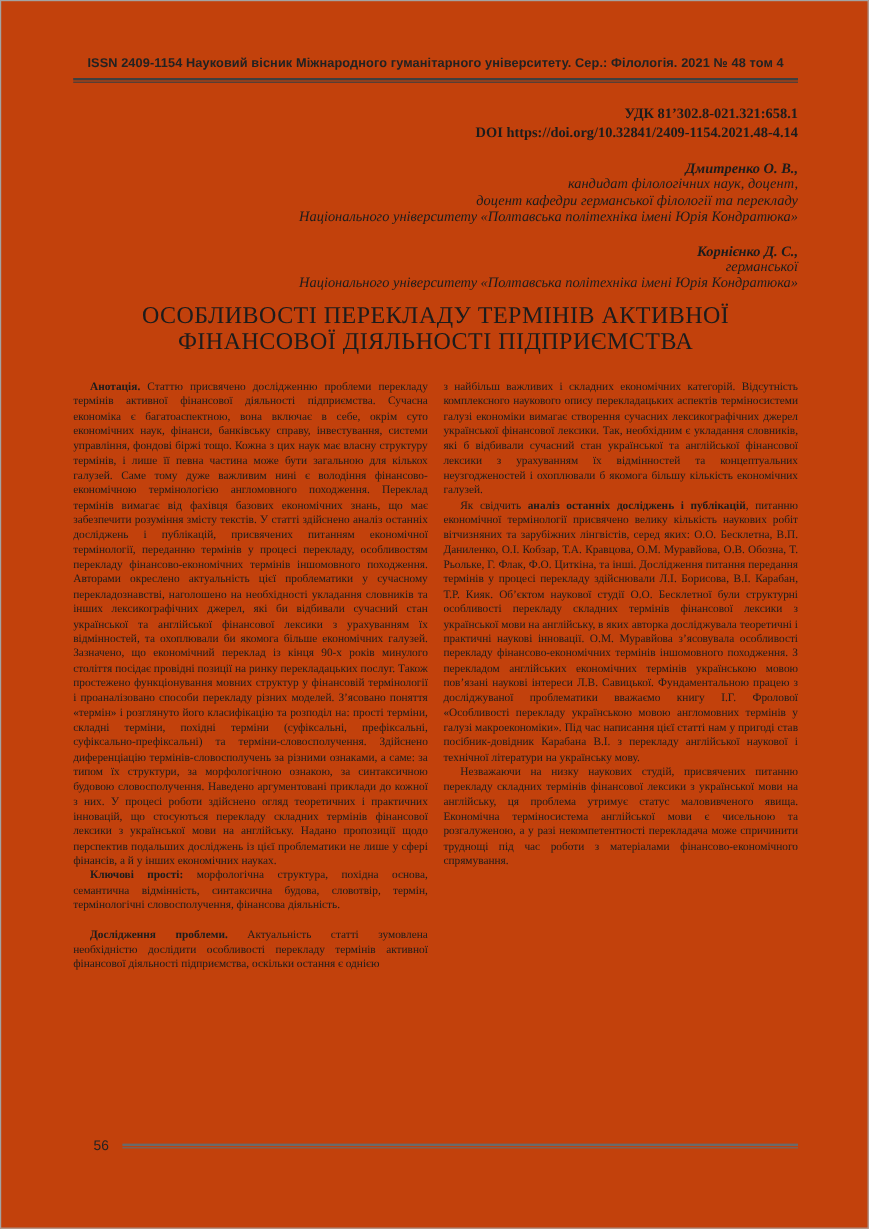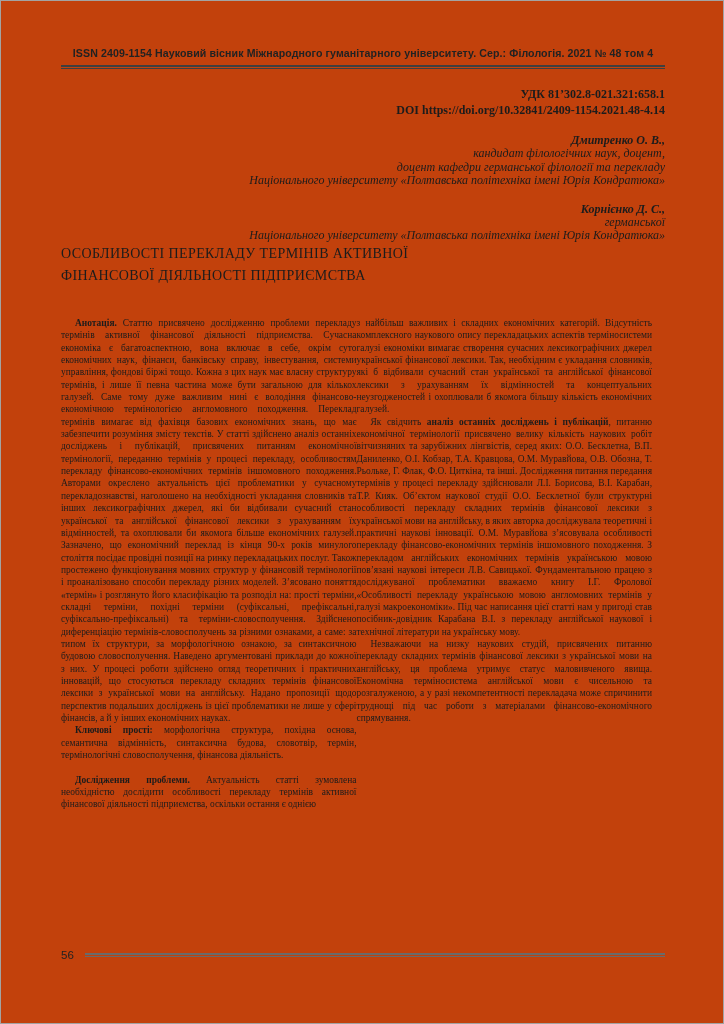--- a/index.html
+++ b/index.html
@@ -38,49 +38,50 @@
   .udk-block div { font-size: 12px; font-weight: bold; line-height: 15.5px; }
 
   
   .authors { top: 132px; text-align: right; font-style: italic; }
   .author-name { font-size: 12px; font-weight: bold; line-height: 14px; }
   .author-line { font-size: 12px; line-height: 13.6px; }
   .author-gap { height: 14px; }
 
   
   .article-title {
-    top: 242px;
-    text-align: left;
-    font-size: 14px;
+    top: 252px;
+    text-align: center;
+    font-size: 20px;
     line-height: 21.5px;
     letter-spacing: 0.4px;
     font-weight: normal;
   }
 
   
-  .columns { top: 316px; display: flex; height: 660px; overflow: hidden; }
+  .columns { top: 316px; display: flex; gap: 13px; height: 660px; overflow: hidden; }
   .col { width: 295.5px; text-align: justify; font-size: 9.45px; line-height: 12.35px; }
   .col p { text-indent: 14px; }
   .col p.no-indent { text-indent: 0; }
   .col p.space-before { margin-top: 12.35px; }
   .lead-bold { font-weight: bold; }
 
   
   .footer {
     position: absolute;
     left: 60px;
     top: 948px;
     width: 604px;
     display: flex;
     align-items: center;
   }
   .page-number {
     font-family: "Liberation Sans", sans-serif;
     font-size: 11.5px;
     color: #222;
+    margin-left: 17px;
   }
   .footer-rule {
     flex: 1;
     margin-left: 11px;
     height: 4px;
     border-top: 2px solid #6a6a6a;
     border-bottom: 1px solid #6a6a6a;
   }
 </style>
 </head>

